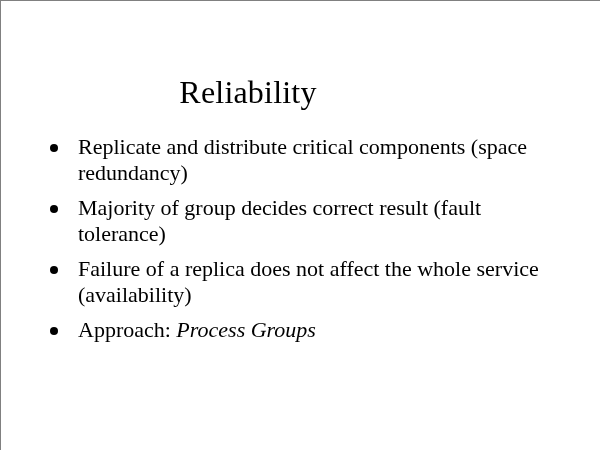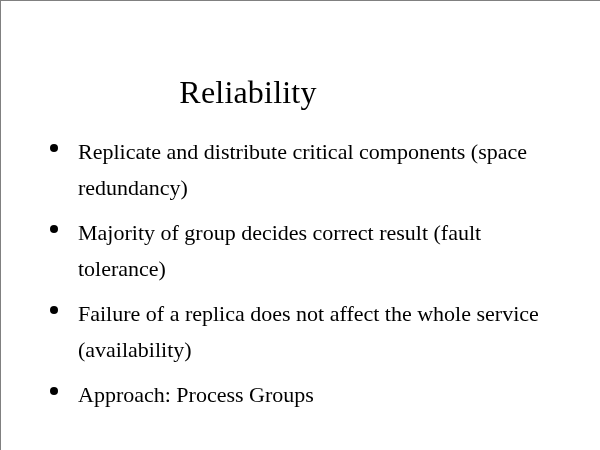--- a/index.html
+++ b/index.html
@@ -66,41 +66,42 @@
     margin: 0;
     padding: 0;
     list-style: none;
   }
 
   .bullet-row {
     position: relative;
     padding-left: 32px;
     margin: 0 0 9px 0;
     font-size: 22px;
-    line-height: 36px;
+    line-height: 26px;
   }
   .bullet-row:last-child {
     margin-bottom: 0;
   }
 
   .bullet-marker {
     position: absolute;
     left: 4px;
     top: 10px;
     width: 8px;
     height: 8px;
     border-radius: 50%;
     background: #000000;
   }
 
   .bullet-text {
     display: block;
   }
 
   .em-term {
+    font-style: italic;
     margin-top: 26px;
   }
 </style>
 </head>
 <body>
 
 <div class="slide">
 
   <div class="slide-edge-top"></div>
   <div class="slide-edge-left"></div>

